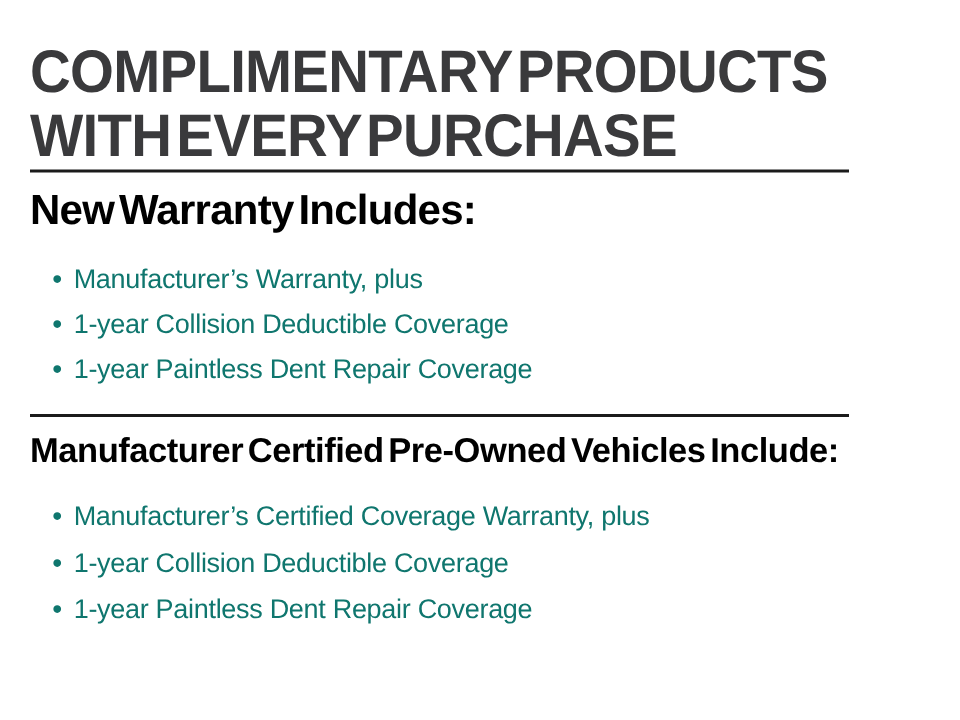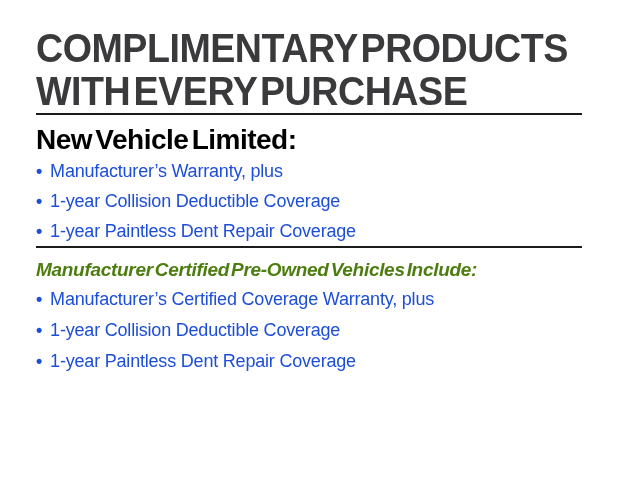--- a/index.html
+++ b/index.html
@@ -8,21 +8,21 @@
     background: #ffffff;
   }
   body {
     width: 640px;
     height: 480px;
     overflow: hidden;
     font-family: "Liberation Sans", sans-serif;
     color: #0a0a0a;
   }
   .page {
-    padding-left: 36px;
+    padding-left: 20px;
     padding-right: 0;
     box-sizing: border-box;
   }
   .page-title {
     margin: 27px 0 0 0;
     font-size: 40px;
     line-height: 43px;
     font-weight: 700;
     color: #3a3a3c;
     letter-spacing: -0.5px;
@@ -44,35 +44,34 @@
     font-size: 28px;
     line-height: 33px;
     font-weight: 700;
     color: #000000;
     letter-spacing: -0.5px;
     word-spacing: -4px;
     white-space: nowrap;
   }
   .section-heading-2 {
     margin: 8px 0 0 0;
-    font-size: 19px;
+    font-size: 23px;
     line-height: 28px;
     font-weight: 700;
-    color: #4d7c0f;
+    color: #000000;
     letter-spacing: -0.3px;
     word-spacing: -3px;
     white-space: nowrap;
-    font-style: italic;
   }
   ul.bullet-list {
     list-style: none;
-    margin: 0;
+    margin: 15px;
     padding: 0;
     font-size: 18px;
-    color: #1d4ed8;
+    color: #0f766e;
     letter-spacing: -0.2px;
   }
   .bullet-list-1 { margin-top: 6px; }
   .bullet-list-1 li { line-height: 30px; }
   .bullet-list-2 { margin-top: 11px; }
   .bullet-list-2 li { line-height: 31px; }
   ul.bullet-list li {
     white-space: nowrap;
   }
   .bullet-dot {
@@ -84,21 +83,21 @@
 </head>
 <body>
 
 <div class="page">
 
   <h1 class="page-title"><span>COMPLIMENTARY PRODUCTS</span><br><span>WITH EVERY PURCHASE</span></h1>
 
   <hr class="rule rule-1">
 
   <section>
-    <h2 class="section-heading-1">New Vehicle Limited:</h2>
+    <h2 class="section-heading-1">New Warranty Includes:</h2>
     <ul class="bullet-list bullet-list-1">
       <li><span class="bullet-dot">•</span><span>Manufacturer’s Warranty, plus</span></li>
       <li><span class="bullet-dot">•</span><span>1-year Collision Deductible Coverage</span></li>
       <li><span class="bullet-dot">•</span><span>1-year Paintless Dent Repair Coverage</span></li>
     </ul>
   </section>
 
   <hr class="rule rule-2">
 
   <section>

